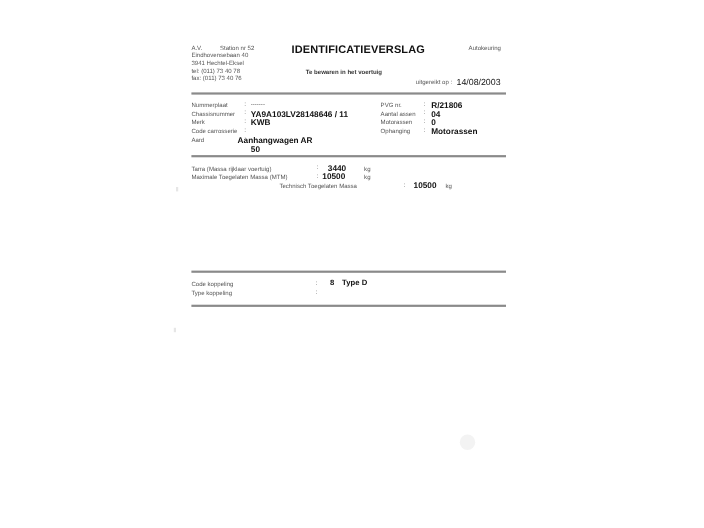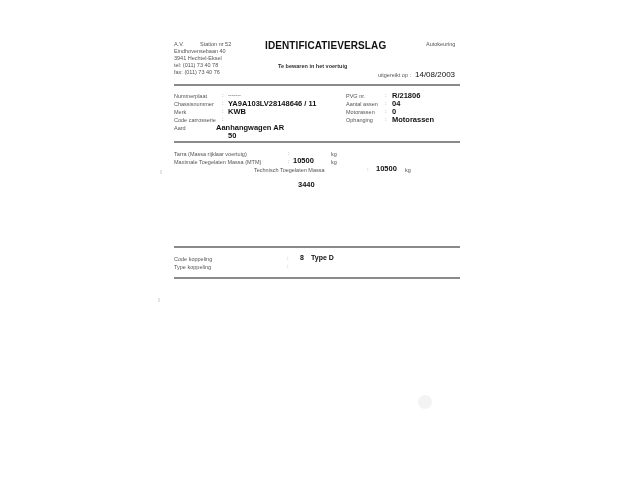--- a/index.html
+++ b/index.html
@@ -77,21 +77,21 @@
     <span class="abs sm" style="left:346px;top:117px;">Ophanging</span>
     <span class="abs colon" style="left:385px;top:116px;">:</span>
     <span class="abs val" style="left:392px;top:115px;">Motorassen</span>
   </div>
 
   <div class="hr" style="top:141px;"></div>
 
   <div>
     <span class="abs sm" style="left:174px;top:151px;">Tarra (Massa rijklaar voertuig)</span>
     <span class="abs colon" style="left:288px;top:150px;">:</span>
-    <span class="abs val" style="left:298px;top:148px;margin-top:32px;">3440</span>
+    <span class="abs val" style="left:298px;top:148px;">3440</span>
     <span class="abs sm" style="left:331px;top:151px;">kg</span>
 
     <span class="abs sm" style="left:174px;top:159px;">Maximale Toegelaten Massa (MTM)</span>
     <span class="abs colon" style="left:288px;top:158px;">:</span>
     <span class="abs val" style="left:293px;top:156px;">10500</span>
     <span class="abs sm" style="left:331px;top:159px;">kg</span>
 
     <span class="abs sm" style="left:254px;top:167px;">Technisch Toegelaten Massa</span>
     <span class="abs colon" style="left:367px;top:166px;">:</span>
     <span class="abs val" style="left:376px;top:164px;">10500</span>

